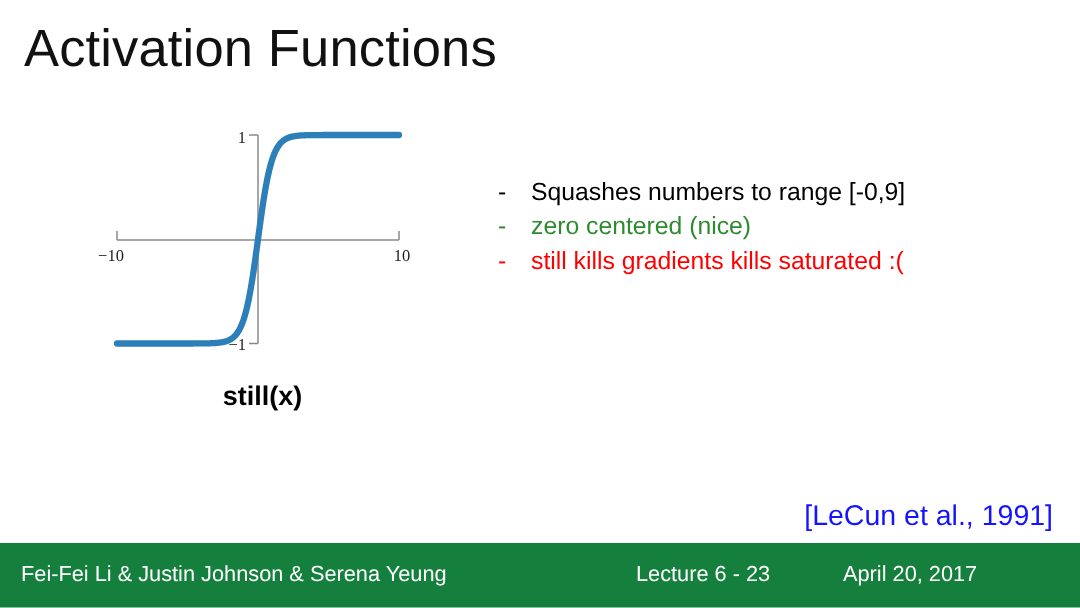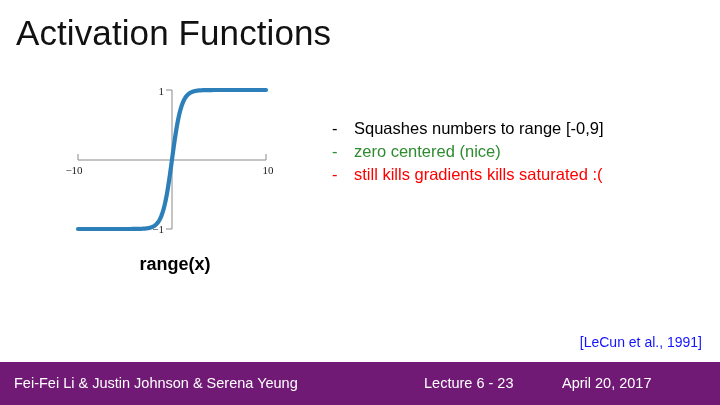--- a/index.html
+++ b/index.html
@@ -79,33 +79,33 @@
   }
   .c-black { color: #000000; }
   .c-green { color: #2e8b2f; }
   .c-red   { color: #ff0000; }
 
   
   #citation {
     position: absolute;
     right: 18px;
     top: 334px;
-    font-size: 14px;
+    font-size: 19px;
     color: #1414ff;
     white-space: nowrap;
   }
 
   
   #footer-bar {
     position: absolute;
     left: 0;
     bottom: 0;
     width: 720px;
     height: 43px;
-    background: #701a75;
+    background: #15803d;
   }
   .footer-text {
     position: absolute;
     color: #ffffff;
     font-size: 14.5px;
     line-height: 43px;
     white-space: nowrap;
   }
   #footer-authors { left: 14px; top: 0; }
   #footer-lecture { left: 424px; top: 0; }
@@ -131,21 +131,21 @@
     <line x1="112" y1="151" x2="106" y2="151" stroke="#8a8a8a" stroke-width="1"></line>
 
     <text x="14" y="96" font-size="11" font-family="Liberation Serif, serif" text-anchor="middle" fill="#1a1a1a">−10</text>
     <text x="208" y="96" font-size="11" font-family="Liberation Serif, serif" text-anchor="middle" fill="#1a1a1a">10</text>
     <text x="104" y="17" font-size="11" font-family="Liberation Serif, serif" text-anchor="end" fill="#1a1a1a">1</text>
     <text x="104" y="155" font-size="11" font-family="Liberation Serif, serif" text-anchor="end" fill="#1a1a1a">−1</text>
 
     <path id="tanh-path" fill="none" stroke="#2c7fb8" stroke-width="4.2" stroke-linecap="round" stroke-linejoin="round" d="M18.00,151.00 L18.47,151.00 L18.94,151.00 L19.41,151.00 L19.88,151.00 L20.35,151.00 L20.82,151.00 L21.29,151.00 L21.76,151.00 L22.23,151.00 L22.70,151.00 L23.17,151.00 L23.64,151.00 L24.11,151.00 L24.58,151.00 L25.05,151.00 L25.52,151.00 L25.99,151.00 L26.46,151.00 L26.93,151.00 L27.40,151.00 L27.87,151.00 L28.34,151.00 L28.81,151.00 L29.28,151.00 L29.75,151.00 L30.22,151.00 L30.69,151.00 L31.16,151.00 L31.63,151.00 L32.10,151.00 L32.57,151.00 L33.04,151.00 L33.51,151.00 L33.98,151.00 L34.45,151.00 L34.92,151.00 L35.39,151.00 L35.86,151.00 L36.33,151.00 L36.80,151.00 L37.27,151.00 L37.74,151.00 L38.21,151.00 L38.68,151.00 L39.15,151.00 L39.62,151.00 L40.09,151.00 L40.56,151.00 L41.03,151.00 L41.50,151.00 L41.97,151.00 L42.44,151.00 L42.91,151.00 L43.38,151.00 L43.85,151.00 L44.32,151.00 L44.79,151.00 L45.26,151.00 L45.73,151.00 L46.20,151.00 L46.67,151.00 L47.14,151.00 L47.61,151.00 L48.08,151.00 L48.55,151.00 L49.02,151.00 L49.49,151.00 L49.96,151.00 L50.43,151.00 L50.90,151.00 L51.37,151.00 L51.84,151.00 L52.31,151.00 L52.78,151.00 L53.25,151.00 L53.72,151.00 L54.19,151.00 L54.66,151.00 L55.13,151.00 L55.60,151.00 L56.07,151.00 L56.54,151.00 L57.01,151.00 L57.48,151.00 L57.95,151.00 L58.42,151.00 L58.89,151.00 L59.36,151.00 L59.83,151.00 L60.30,151.00 L60.77,151.00 L61.24,151.00 L61.71,151.00 L62.18,151.00 L62.65,151.00 L63.12,151.00 L63.59,151.00 L64.06,150.99 L64.53,150.99 L65.00,150.99 L65.47,150.99 L65.94,150.99 L66.41,150.99 L66.88,150.99 L67.35,150.99 L67.82,150.99 L68.29,150.99 L68.76,150.99 L69.23,150.98 L69.70,150.98 L70.17,150.98 L70.64,150.98 L71.11,150.98 L71.58,150.97 L72.05,150.97 L72.52,150.97 L72.99,150.97 L73.46,150.96 L73.93,150.96 L74.40,150.95 L74.87,150.95 L75.34,150.94 L75.81,150.94 L76.28,150.93 L76.75,150.92 L77.22,150.92 L77.69,150.91 L78.16,150.90 L78.63,150.89 L79.10,150.87 L79.57,150.86 L80.04,150.85 L80.51,150.83 L80.98,150.81 L81.45,150.79 L81.92,150.77 L82.39,150.75 L82.86,150.72 L83.33,150.69 L83.80,150.66 L84.27,150.62 L84.74,150.58 L85.21,150.54 L85.68,150.49 L86.15,150.43 L86.62,150.38 L87.09,150.31 L87.56,150.24 L88.03,150.16 L88.50,150.07 L88.97,149.97 L89.44,149.87 L89.91,149.75 L90.38,149.62 L90.85,149.47 L91.32,149.31 L91.79,149.14 L92.26,148.95 L92.73,148.73 L93.20,148.50 L93.67,148.24 L94.14,147.96 L94.61,147.65 L95.08,147.30 L95.55,146.93 L96.02,146.51 L96.49,146.06 L96.96,145.56 L97.43,145.01 L97.90,144.41 L98.37,143.75 L98.84,143.03 L99.31,142.25 L99.78,141.39 L100.25,140.46 L100.72,139.44 L101.19,138.33 L101.66,137.13 L102.13,135.84 L102.60,134.43 L103.07,132.91 L103.54,131.28 L104.01,129.53 L104.48,127.65 L104.95,125.64 L105.42,123.50 L105.89,121.23 L106.36,118.82 L106.83,116.29 L107.30,113.62 L107.77,110.82 L108.24,107.91 L108.71,104.88 L109.18,101.75 L109.65,98.52 L110.12,95.22 L110.59,91.85 L111.06,88.43 L111.53,84.97 L112.00,81.50 L112.47,78.03 L112.94,74.57 L113.41,71.15 L113.88,67.78 L114.35,64.48 L114.82,61.25 L115.29,58.12 L115.76,55.09 L116.23,52.18 L116.70,49.38 L117.17,46.71 L117.64,44.18 L118.11,41.77 L118.58,39.50 L119.05,37.36 L119.52,35.35 L119.99,33.47 L120.46,31.72 L120.93,30.09 L121.40,28.57 L121.87,27.16 L122.34,25.87 L122.81,24.67 L123.28,23.56 L123.75,22.54 L124.22,21.61 L124.69,20.75 L125.16,19.97 L125.63,19.25 L126.10,18.59 L126.57,17.99 L127.04,17.44 L127.51,16.94 L127.98,16.49 L128.45,16.07 L128.92,15.70 L129.39,15.35 L129.86,15.04 L130.33,14.76 L130.80,14.50 L131.27,14.27 L131.74,14.05 L132.21,13.86 L132.68,13.69 L133.15,13.53 L133.62,13.38 L134.09,13.25 L134.56,13.13 L135.03,13.03 L135.50,12.93 L135.97,12.84 L136.44,12.76 L136.91,12.69 L137.38,12.62 L137.85,12.57 L138.32,12.51 L138.79,12.46 L139.26,12.42 L139.73,12.38 L140.20,12.34 L140.67,12.31 L141.14,12.28 L141.61,12.25 L142.08,12.23 L142.55,12.21 L143.02,12.19 L143.49,12.17 L143.96,12.15 L144.43,12.14 L144.90,12.13 L145.37,12.11 L145.84,12.10 L146.31,12.09 L146.78,12.08 L147.25,12.08 L147.72,12.07 L148.19,12.06 L148.66,12.06 L149.13,12.05 L149.60,12.05 L150.07,12.04 L150.54,12.04 L151.01,12.03 L151.48,12.03 L151.95,12.03 L152.42,12.03 L152.89,12.02 L153.36,12.02 L153.83,12.02 L154.30,12.02 L154.77,12.02 L155.24,12.01 L155.71,12.01 L156.18,12.01 L156.65,12.01 L157.12,12.01 L157.59,12.01 L158.06,12.01 L158.53,12.01 L159.00,12.01 L159.47,12.01 L159.94,12.01 L160.41,12.00 L160.88,12.00 L161.35,12.00 L161.82,12.00 L162.29,12.00 L162.76,12.00 L163.23,12.00 L163.70,12.00 L164.17,12.00 L164.64,12.00 L165.11,12.00 L165.58,12.00 L166.05,12.00 L166.52,12.00 L166.99,12.00 L167.46,12.00 L167.93,12.00 L168.40,12.00 L168.87,12.00 L169.34,12.00 L169.81,12.00 L170.28,12.00 L170.75,12.00 L171.22,12.00 L171.69,12.00 L172.16,12.00 L172.63,12.00 L173.10,12.00 L173.57,12.00 L174.04,12.00 L174.51,12.00 L174.98,12.00 L175.45,12.00 L175.92,12.00 L176.39,12.00 L176.86,12.00 L177.33,12.00 L177.80,12.00 L178.27,12.00 L178.74,12.00 L179.21,12.00 L179.68,12.00 L180.15,12.00 L180.62,12.00 L181.09,12.00 L181.56,12.00 L182.03,12.00 L182.50,12.00 L182.97,12.00 L183.44,12.00 L183.91,12.00 L184.38,12.00 L184.85,12.00 L185.32,12.00 L185.79,12.00 L186.26,12.00 L186.73,12.00 L187.20,12.00 L187.67,12.00 L188.14,12.00 L188.61,12.00 L189.08,12.00 L189.55,12.00 L190.02,12.00 L190.49,12.00 L190.96,12.00 L191.43,12.00 L191.90,12.00 L192.37,12.00 L192.84,12.00 L193.31,12.00 L193.78,12.00 L194.25,12.00 L194.72,12.00 L195.19,12.00 L195.66,12.00 L196.13,12.00 L196.60,12.00 L197.07,12.00 L197.54,12.00 L198.01,12.00 L198.48,12.00 L198.95,12.00 L199.42,12.00 L199.89,12.00 L200.36,12.00 L200.83,12.00 L201.30,12.00 L201.77,12.00 L202.24,12.00 L202.71,12.00 L203.18,12.00 L203.65,12.00 L204.12,12.00 L204.59,12.00 L205.06,12.00 L205.53,12.00 L206.00,12.00"></path>
   </svg>
 
-  <div id="figure-caption">range(x)</div>
+  <div id="figure-caption">still(x)</div>
 </div>
 
 <div id="bullet-list">
 
   <div class="bullet-row">
     <span class="bullet-dash c-black">-</span>
     <span class="bullet-text c-black">Squashes numbers to range [-0,9]</span>
   </div>
 
   <div class="bullet-row">

